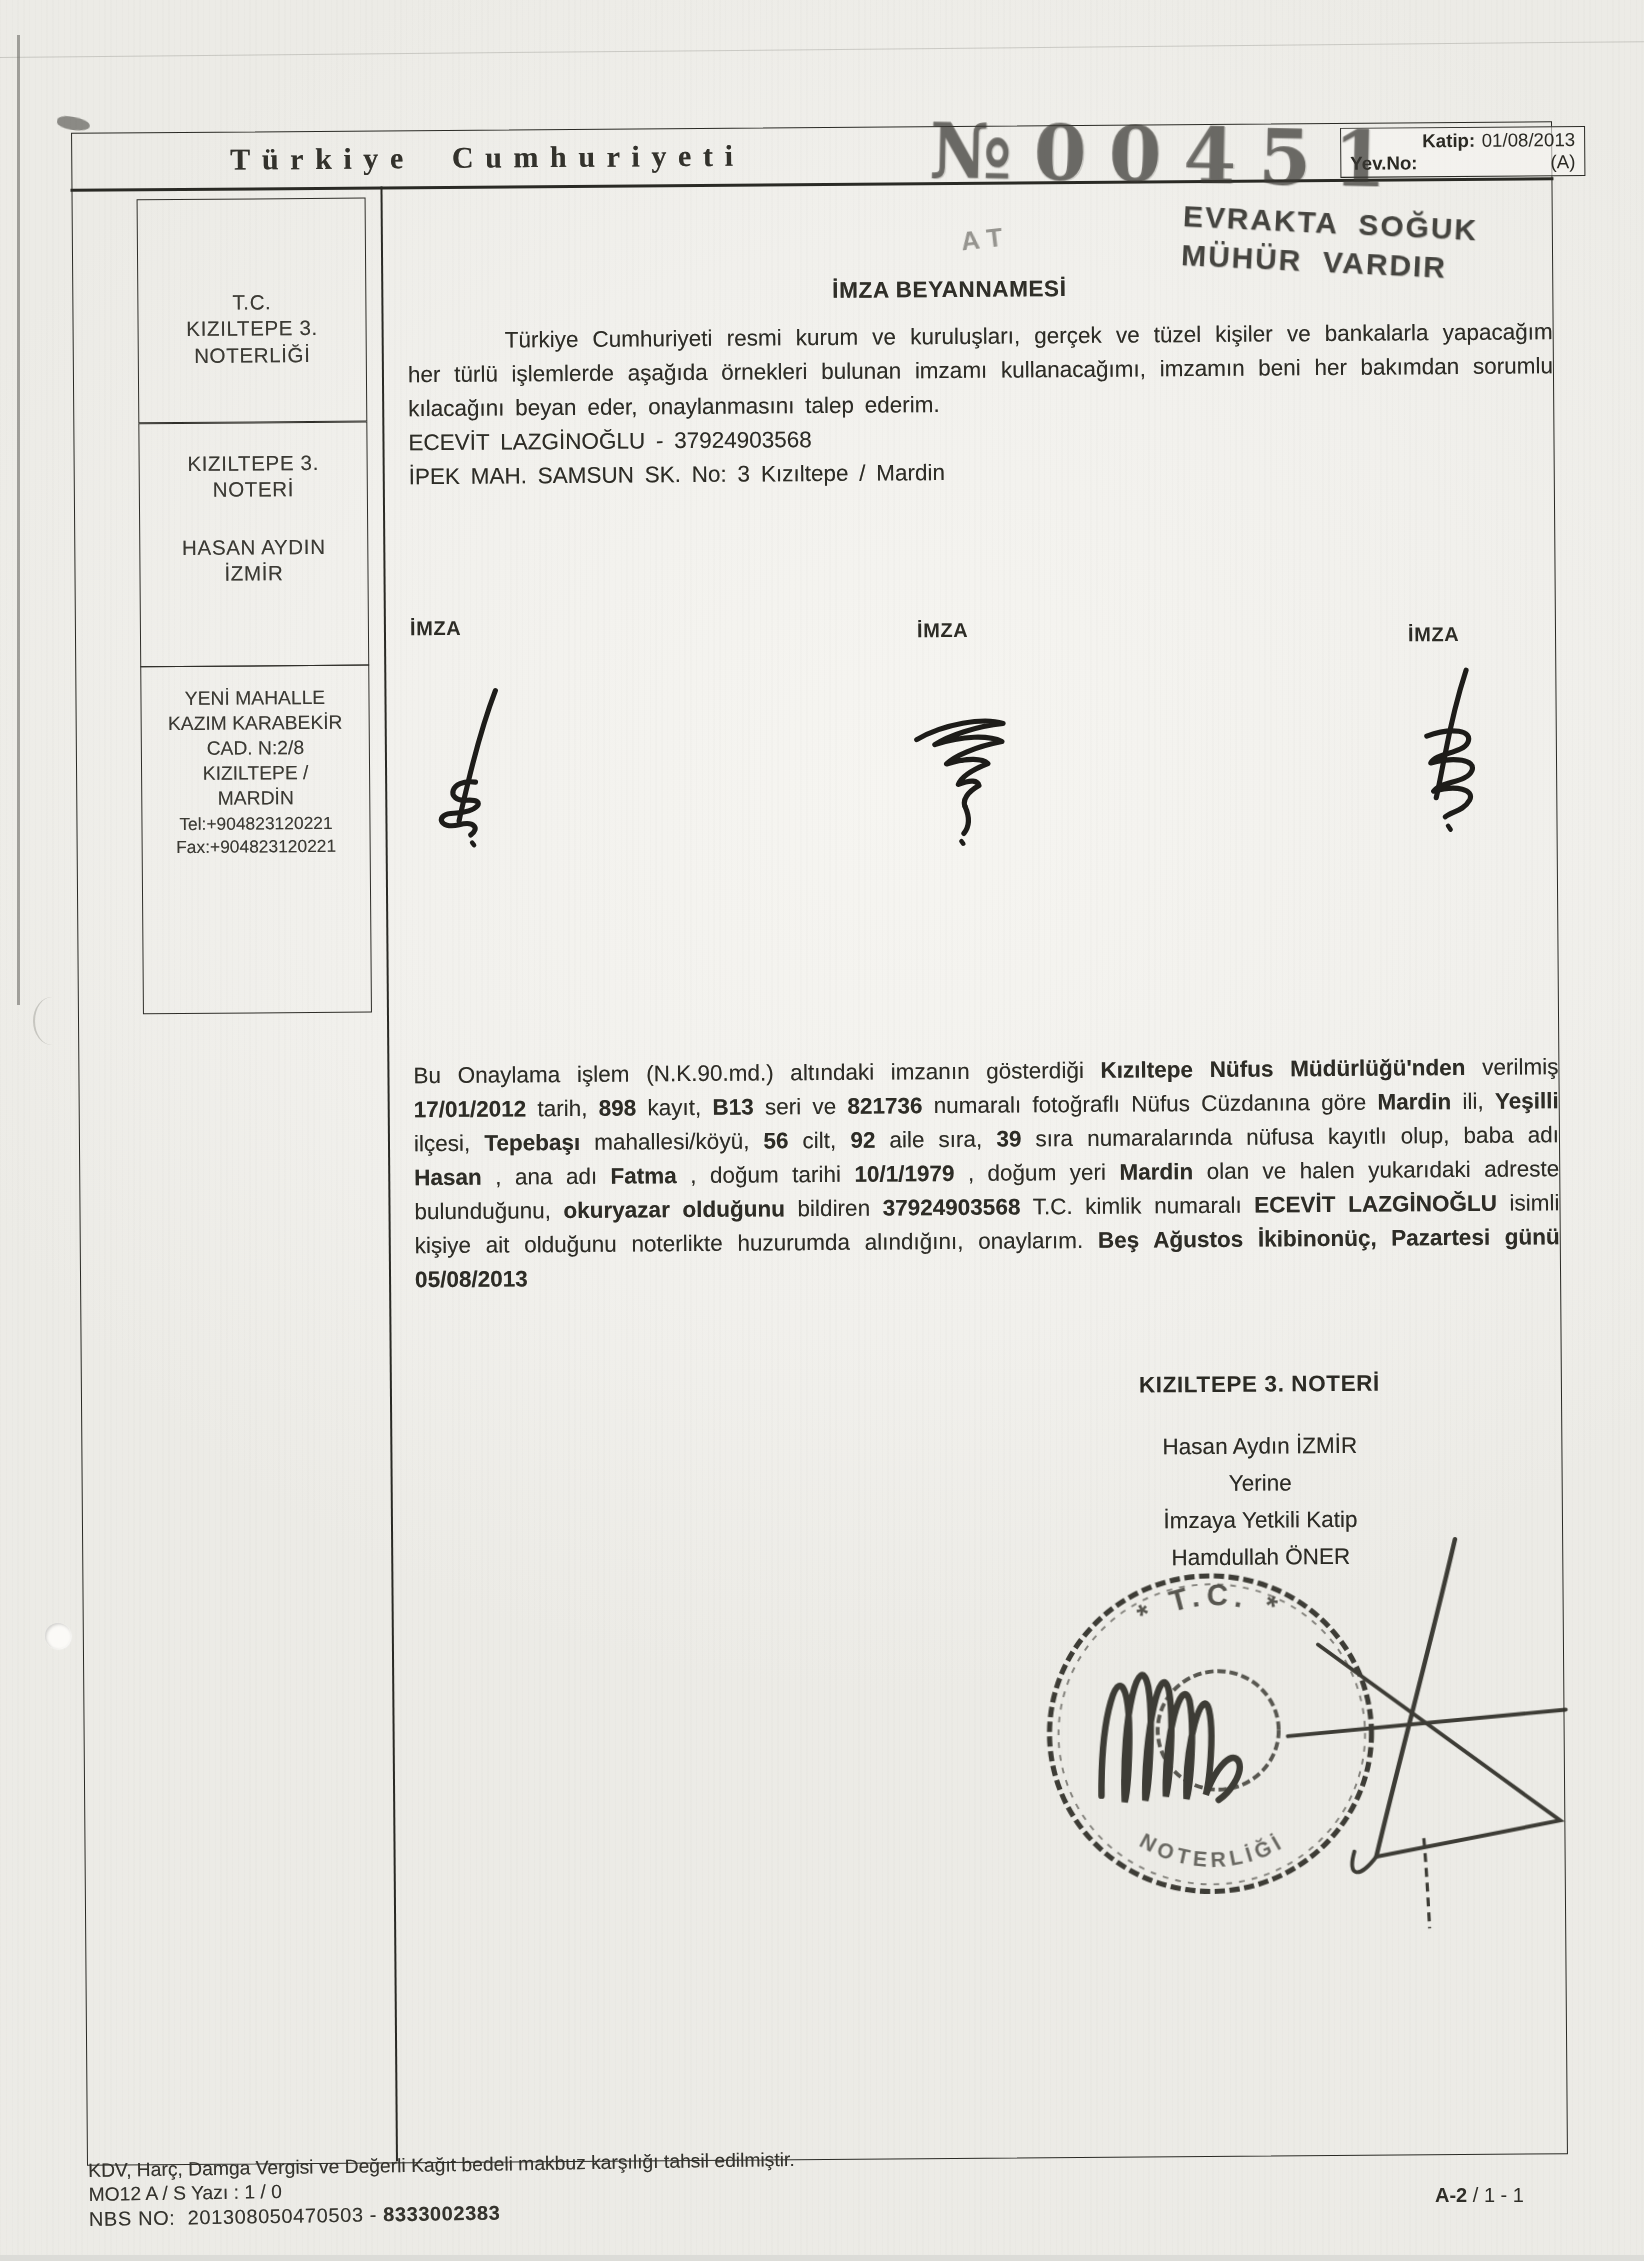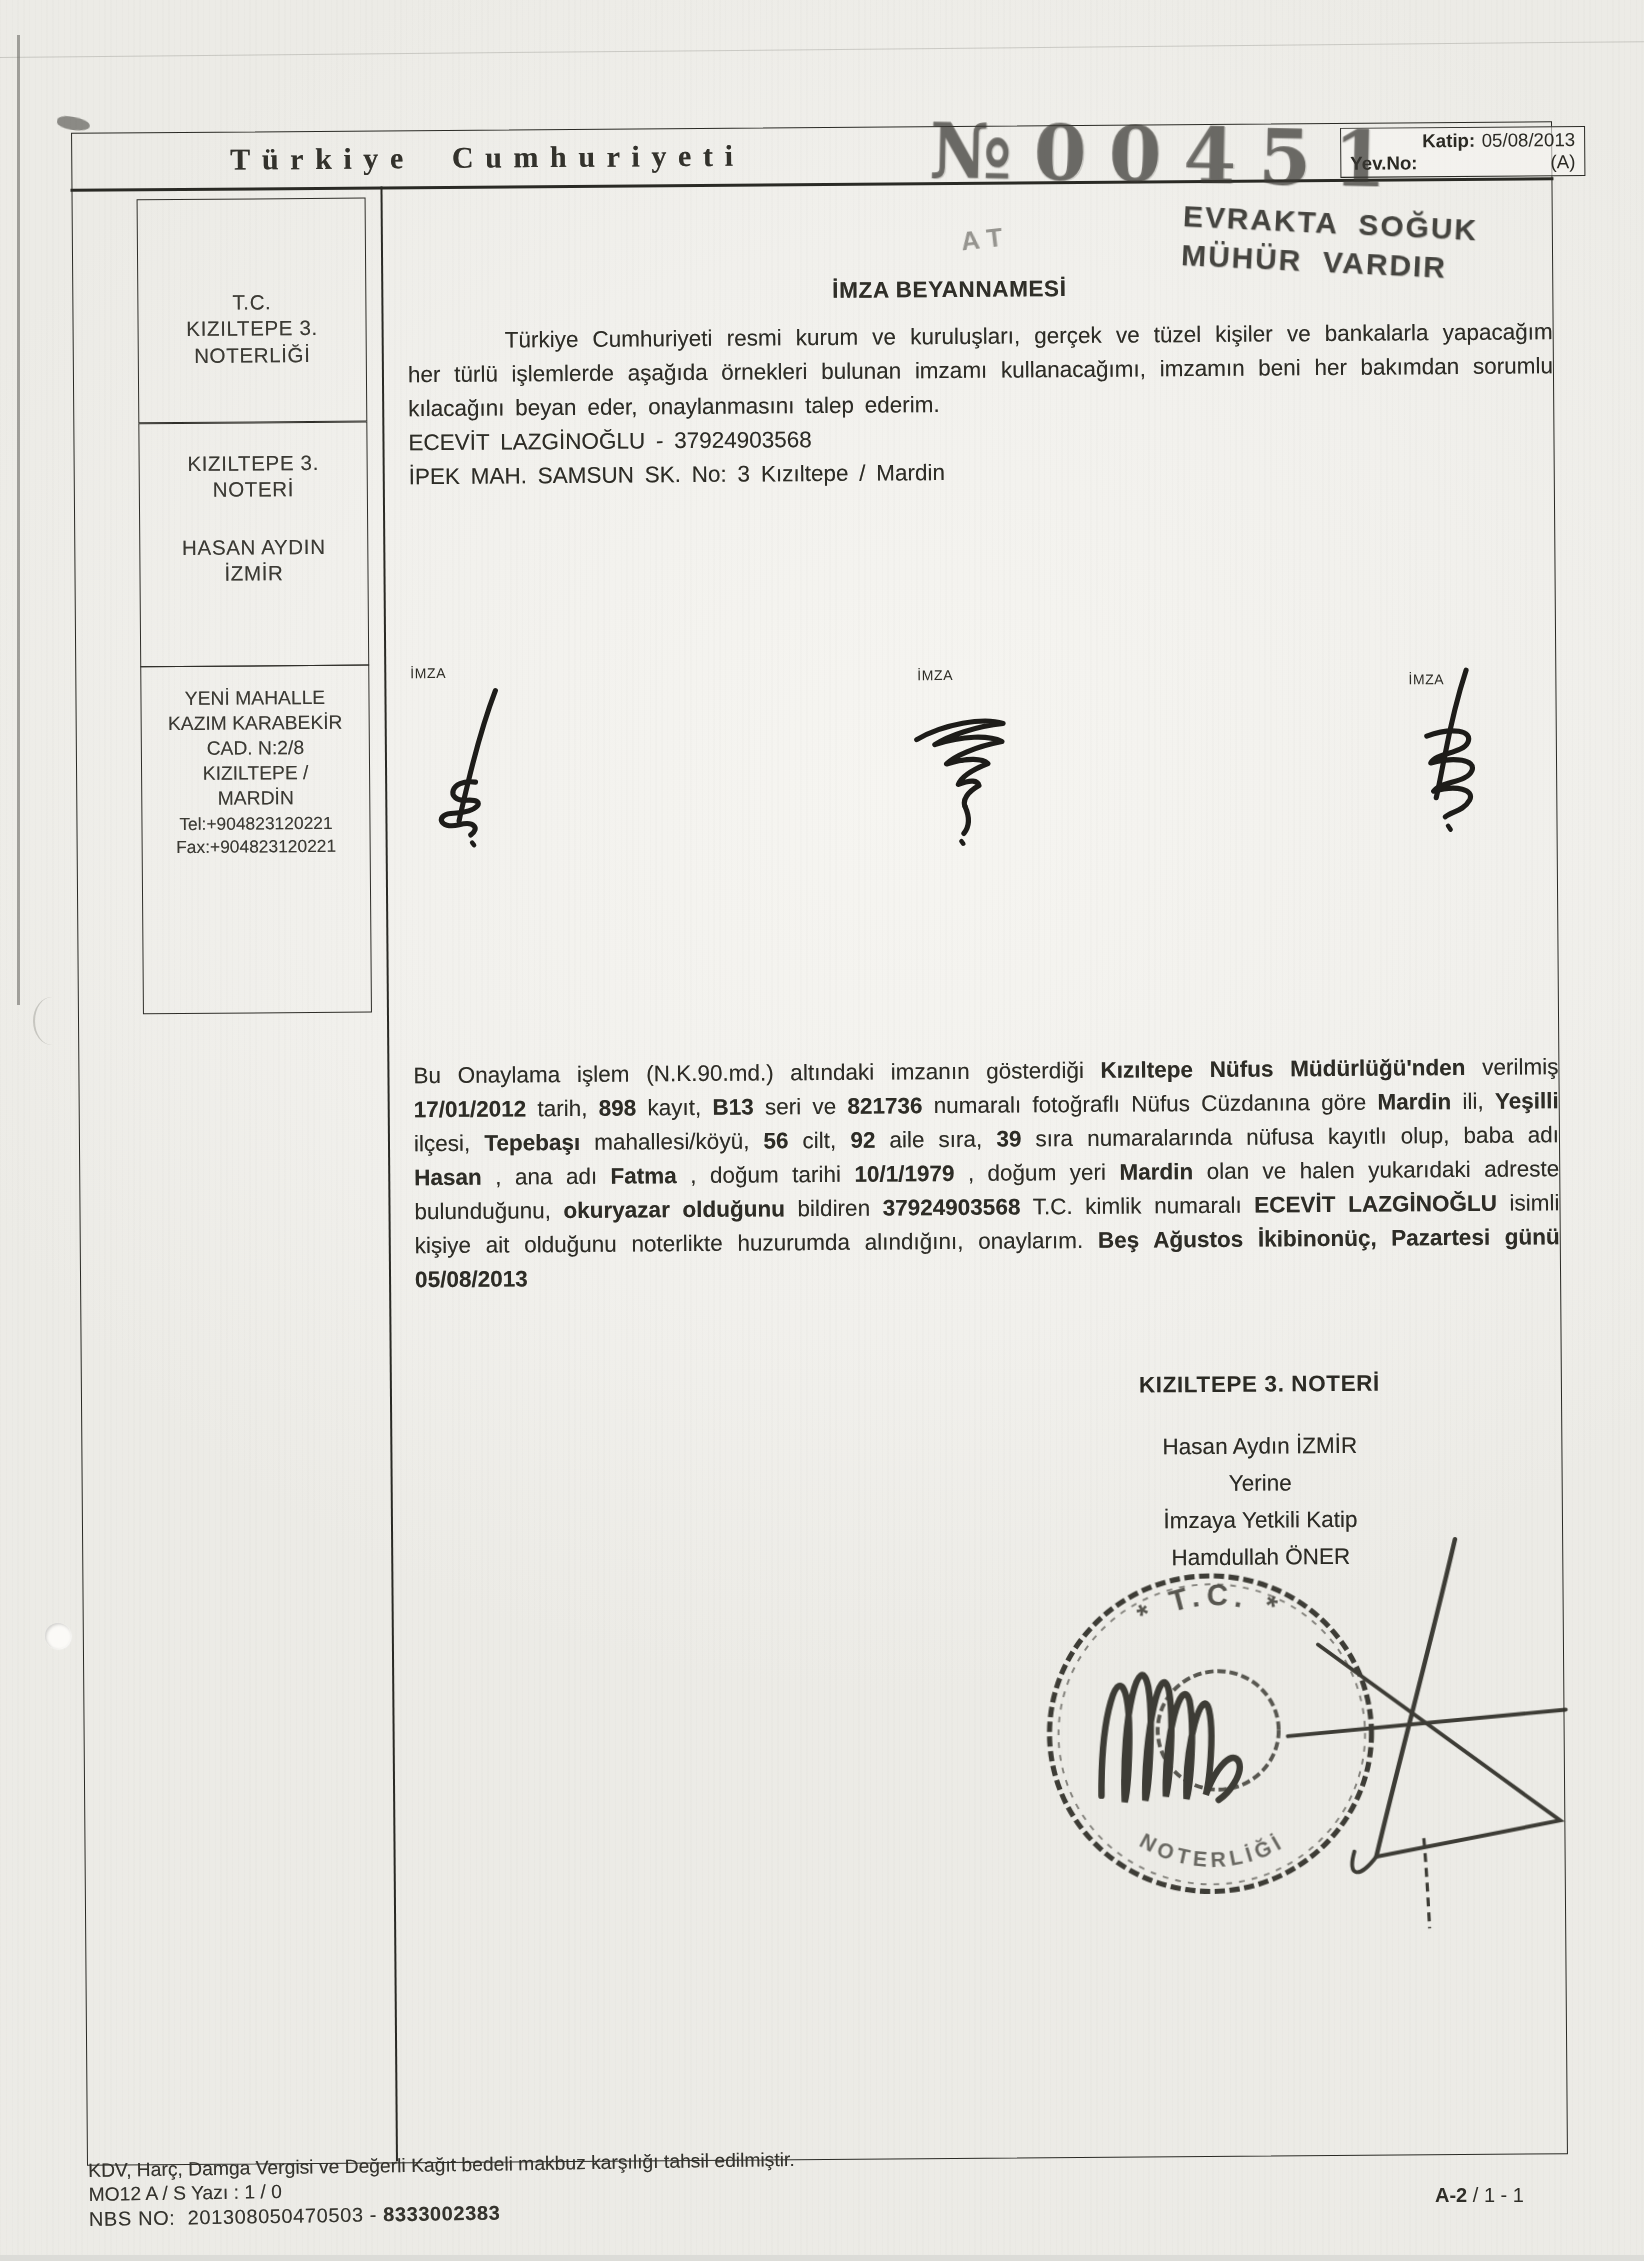--- a/index.html
+++ b/index.html
@@ -93,21 +93,21 @@
     filter:blur(0.3px);
     white-space:nowrap;
   }
   .body-block{
     left:334px;top:193px;width:1145px;
     font-size:22.5px;line-height:34px;word-spacing:4.5px;
     color:#2d2c26;text-shadow:0 0 0.6px rgba(45,44,38,.4);
   }
   .body-block p{margin:0;text-align:justify;text-indent:97px;}
   .decl-line{margin:0;}
-  .imza-label{font-size:14px;font-weight:400;letter-spacing:0.6px;color:#2d2c26;margin-top:48px;}
+  .imza-label{font-size:20px;font-weight:700;letter-spacing:0.6px;color:#2d2c26;}
   .sig-svg path{fill:none;stroke:#1d1c19;stroke-linecap:round;stroke-linejoin:round;}
   .notar-block{
     left:334px;top:928px;width:1145px;
     font-size:22.5px;line-height:34px;word-spacing:4.5px;text-align:justify;
     color:#2d2c26;text-shadow:0 0 0.6px rgba(45,44,38,.42);
   }
   .notary-title{left:1057px;top:1247px;font-size:22.5px;font-weight:600;letter-spacing:0.6px;}
   .signer-block{
     left:952px;top:1303px;width:451px;
     text-align:center;font-size:22.5px;line-height:37px;font-weight:500;
@@ -139,21 +139,21 @@
   <div class="abs curl-mark"></div>
 
   <div class="abs doc">
 
     <div class="abs doc-title">Türkiye Cumhuriyeti</div>
     <div class="abs doc-header-rule"></div>
 
     <div class="abs date-box">
       <div class="date-row">
         <span class="lbl">Katip:</span>
-        <span>05/08/2013</span>
+        <span>01/08/2013</span>
       </div>
       <div class="yev-row">
         <span class="lbl">Yev.No:</span>
         <span>(A)</span>
       </div>
     </div>
 
     <div class="abs num-stamp">№00451</div>
     <div class="abs faint-mark">AT</div>
 

